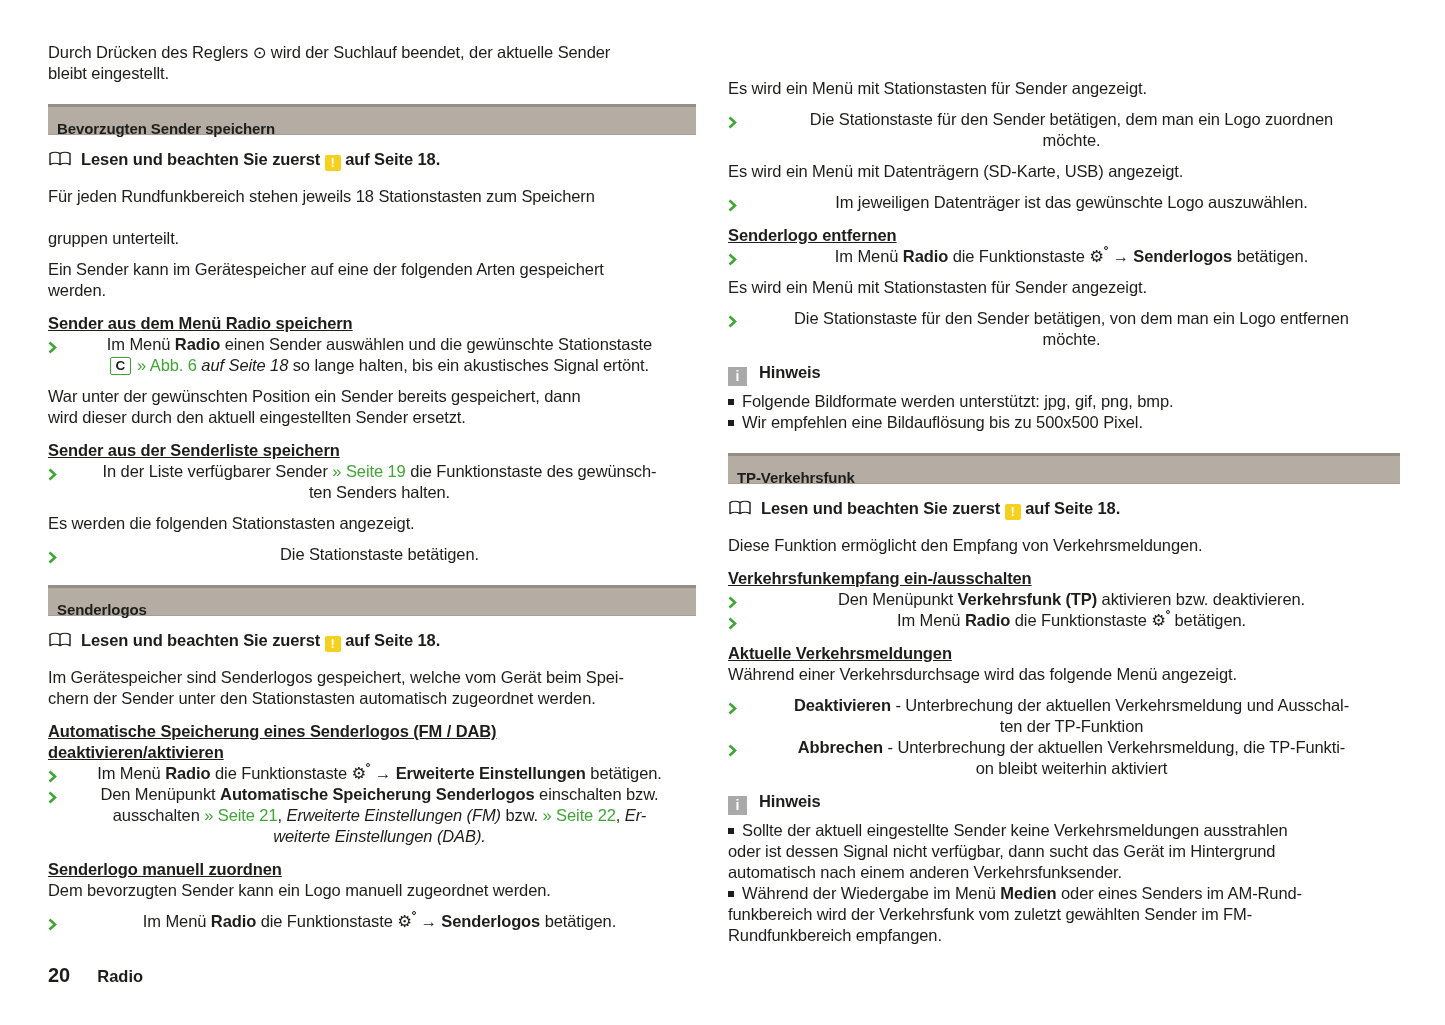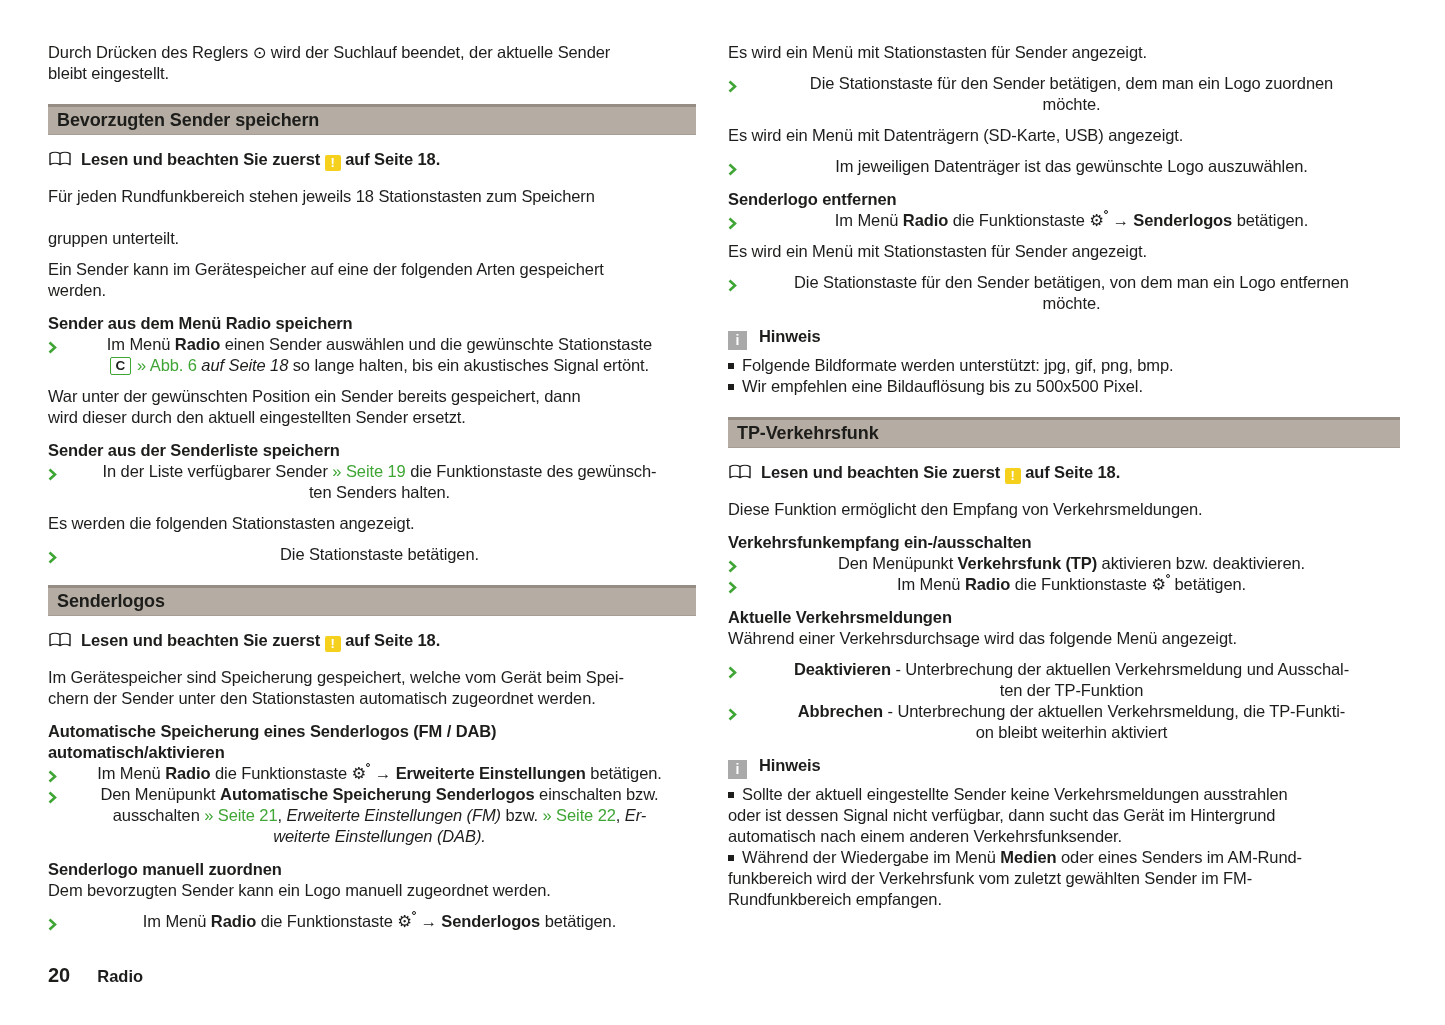--- a/index.html
+++ b/index.html
@@ -7,34 +7,34 @@
     --warn:#f5d01c; --info:#a9a9a9; --txt:#1d1d1b;
   }
   *{box-sizing:border-box;}
   html,body{margin:0;padding:0;}
   body{background:#ffffff;width:1445px;height:1025px;overflow:hidden;
        font-family:"Liberation Sans","DejaVu Sans",sans-serif;color:var(--txt);}
   .page{position:relative;width:1445px;height:1025px;padding:42px 45px 0 48px;}
   .cols{display:flex;}
   .col{font-size:16.5px;line-height:21px;letter-spacing:-0.1px;}
   .col-left{width:648px;margin-right:32px;flex:none;}
-  .col-right{width:672px;flex:none;}
+  .col-right{width:672px;flex:none;margin-top:36px;}
   .col > :first-child{margin-top:0;}
 
   .para{margin:10px 0;}
-  .sub{margin:12px 0 0;font-weight:bold;}
+  .sub{margin:12px 0 0;font-weight:bold;text-decoration:underline;}
   .sub + .para{margin-top:0;}
   .arrow-item{margin:0;position:relative;padding-left:15px;text-align:center;}
   .arrow-item .chev{position:absolute;left:0;top:4px;width:9px;height:13px;}
   .bullet-item{margin:0;}
   .bullet-item .sq{display:inline-block;width:6px;height:6px;background:var(--txt);
                    margin-right:8px;vertical-align:2px;}
   .section-header{margin:20px 0 13px;background:var(--bar);border-top:3px solid var(--barTop);
                   border-bottom:1px solid var(--barBot);height:31px;line-height:27px;
-                  padding:0 0 0 9px;font-size:18px;font-weight:bold;}
+                  padding:8px 0 0 9px;font-size:15px;font-weight:bold;}
   .read-note{margin:14px 0 15px;font-weight:bold;}
   .read-note .icon svg{margin-right:9px;}
   .note-header{margin:12px 0 5px;font-weight:bold;}
   .note-header .ibox{margin-right:12px;}
 
   .b{font-weight:bold;}
   .it{font-style:italic;}
   .g{color:var(--green);}
   span.g[data-interactable="true"]{cursor:pointer;}
 
@@ -82,22 +82,22 @@
               <path d="M1.5 1.5 L7 6.5 L1.5 11.5" fill="none" stroke="#3fa535" stroke-width="2.6"></path>
             </svg></span><span data-interactable="false"><span data-interactable="false">In der Liste verfügbarer Sender </span><span class="g" data-interactable="true">» Seite 19</span><span data-interactable="false"> die Funktionstaste des gewünsch-</span><br><span data-interactable="false">ten Senders halten.</span></span></div>
         <div data-interactable="false" class="para"><span data-interactable="false">Es werden die folgenden Stationstasten angezeigt.</span></div>
         <div data-interactable="false" class="arrow-item"><span class="chev" data-interactable="false"><svg width="9" height="13" viewBox="0 0 9 13">
               <path d="M1.5 1.5 L7 6.5 L1.5 11.5" fill="none" stroke="#3fa535" stroke-width="2.6"></path>
             </svg></span><span data-interactable="false"><span data-interactable="false">Die Stationstaste betätigen.</span></span></div>
         <div data-interactable="false" class="section-header"><span data-interactable="false">Senderlogos</span></div>
         <div data-interactable="false" class="read-note"><span class="icon" data-interactable="false"><svg width="24" height="16" viewBox="0 0 24 16">
               <path d="M12 2.6 C9.2 0.9 4.8 0.9 2 2.6 L2 13.6 C4.8 11.9 9.2 11.9 12 13.6 C14.8 11.9 19.2 11.9 22 13.6 L22 2.6 C19.2 0.9 14.8 0.9 12 2.6 Z M12 2.6 L12 13.6" fill="none" stroke="#1d1d1b" stroke-width="1.4" stroke-linejoin="round"></path>
             </svg></span><span class="b" data-interactable="false">Lesen und beachten Sie zuerst </span><span class="icon" data-interactable="false"><span class="wbox">!</span></span><span class="b" data-interactable="false"> auf Seite 18.</span></div>
-        <div data-interactable="false" class="para"><span data-interactable="false">Im Gerätespeicher sind Speicherung gespeichert, welche vom Gerät beim Spei-</span><br><span data-interactable="false">chern der Sender unter den Stationstasten automatisch zugeordnet werden.</span></div>
-        <div data-interactable="false" class="sub"><span class="b" data-interactable="false">Automatische Speicherung eines Senderlogos (FM / DAB)</span><br><span class="b" data-interactable="false">automatisch/aktivieren</span></div>
+        <div data-interactable="false" class="para"><span data-interactable="false">Im Gerätespeicher sind Senderlogos gespeichert, welche vom Gerät beim Spei-</span><br><span data-interactable="false">chern der Sender unter den Stationstasten automatisch zugeordnet werden.</span></div>
+        <div data-interactable="false" class="sub"><span class="b" data-interactable="false">Automatische Speicherung eines Senderlogos (FM / DAB)</span><br><span class="b" data-interactable="false">deaktivieren/aktivieren</span></div>
         <div data-interactable="false" class="arrow-item"><span class="chev" data-interactable="false"><svg width="9" height="13" viewBox="0 0 9 13">
               <path d="M1.5 1.5 L7 6.5 L1.5 11.5" fill="none" stroke="#3fa535" stroke-width="2.6"></path>
             </svg></span><span data-interactable="false"><span data-interactable="false">Im Menü </span><span class="b" data-interactable="false">Radio</span><span data-interactable="false"> die Funktionstaste </span><span class="icon" data-interactable="false"><span class="gear">⚙<span class="gdot"></span></span></span><span data-interactable="false"> → </span><span class="b" data-interactable="false">Erweiterte Einstellungen</span><span data-interactable="false"> betätigen.</span></span></div>
         <div data-interactable="false" class="arrow-item"><span class="chev" data-interactable="false"><svg width="9" height="13" viewBox="0 0 9 13">
               <path d="M1.5 1.5 L7 6.5 L1.5 11.5" fill="none" stroke="#3fa535" stroke-width="2.6"></path>
             </svg></span><span data-interactable="false"><span data-interactable="false">Den Menüpunkt </span><span class="b" data-interactable="false">Automatische Speicherung Senderlogos</span><span data-interactable="false"> einschalten bzw.</span><br><span data-interactable="false">ausschalten </span><span class="g" data-interactable="true">» Seite 21</span><span data-interactable="false">, </span><span class="it" data-interactable="false">Erweiterte Einstellungen (FM)</span><span data-interactable="false"> bzw. </span><span class="g" data-interactable="true">» Seite 22</span><span data-interactable="false">, </span><span class="it" data-interactable="false">Er-</span><br><span class="it" data-interactable="false">weiterte Einstellungen (DAB).</span></span></div>
         <div data-interactable="false" class="sub"><span class="b" data-interactable="false">Senderlogo manuell zuordnen</span></div>
         <div data-interactable="false" class="para"><span data-interactable="false">Dem bevorzugten Sender kann ein Logo manuell zugeordnet werden.</span></div>
         <div data-interactable="false" class="arrow-item"><span class="chev" data-interactable="false"><svg width="9" height="13" viewBox="0 0 9 13">
               <path d="M1.5 1.5 L7 6.5 L1.5 11.5" fill="none" stroke="#3fa535" stroke-width="2.6"></path>

